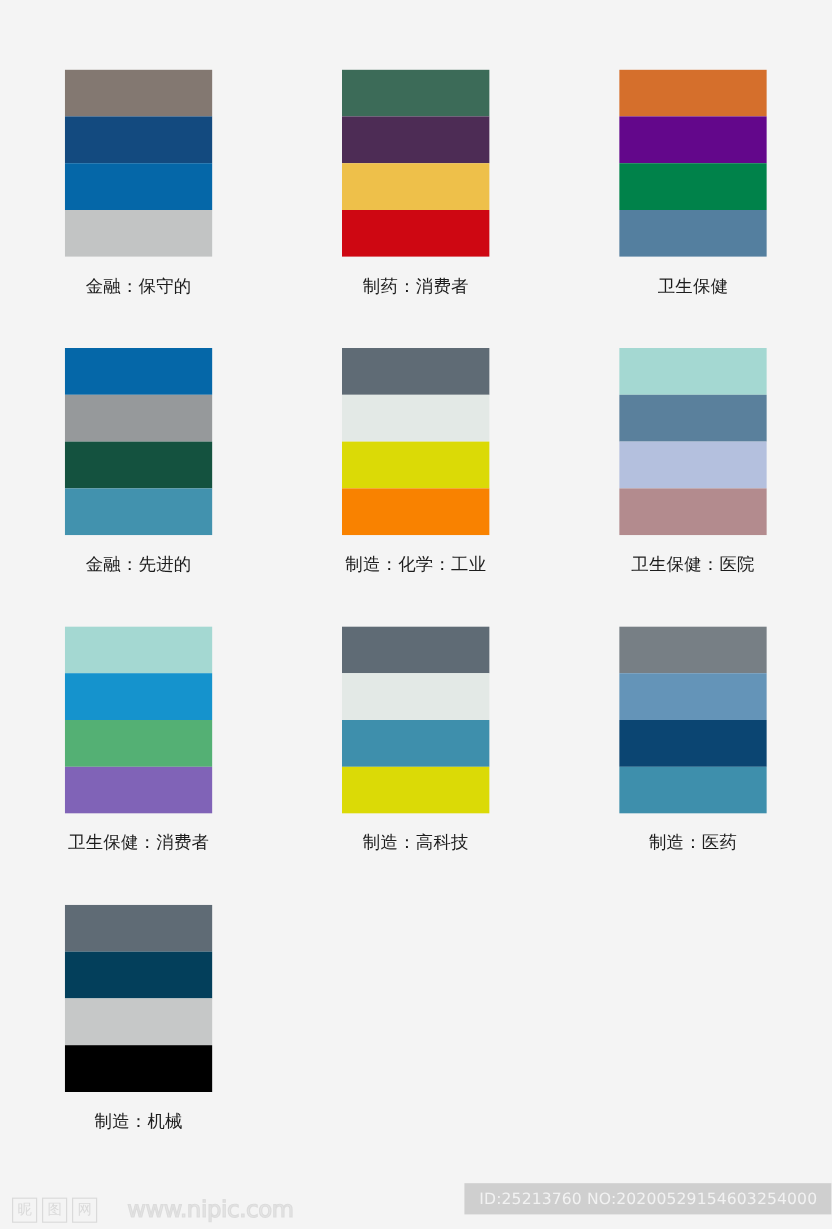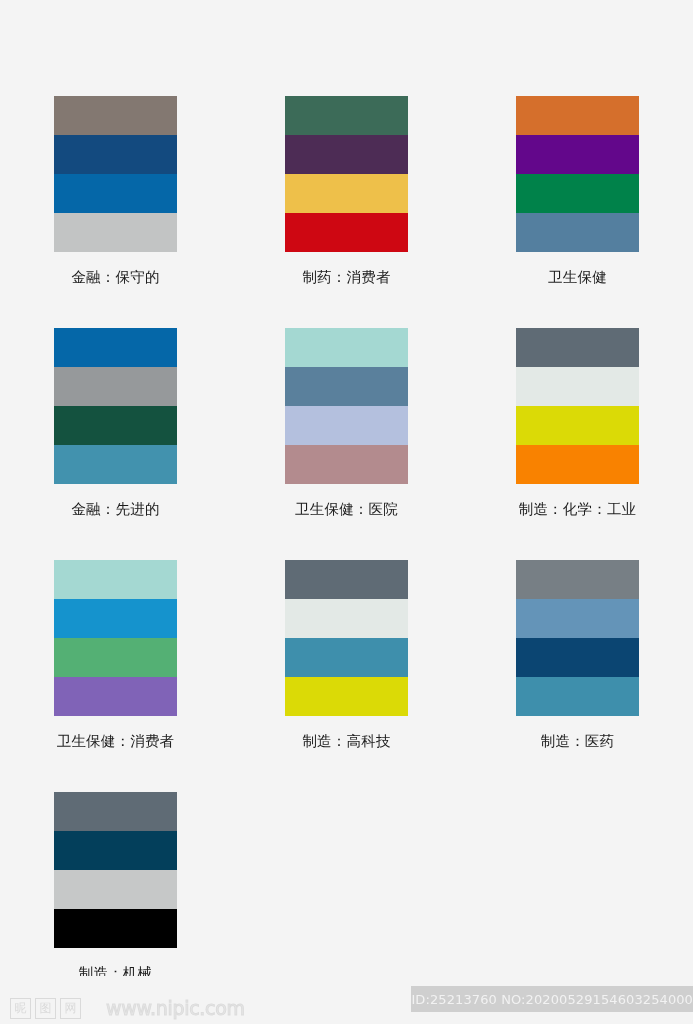--- a/index.html
+++ b/index.html
@@ -25,21 +25,20 @@
     grid-template-columns: repeat(3, 1fr);
     grid-template-rows: repeat(4, 232px);
     justify-items: center;
   }
 
   .palette-card {
     width: 98px;
     display: flex;
     flex-direction: column;
     align-items: center;
-    margin-top: 38px;
   }
 
   .swatch-stack {
     width: 123px;
     height: 156px;
     display: flex;
     flex-direction: column;
     overflow: hidden;
   }
 
@@ -101,21 +100,21 @@
     letter-spacing: -0.3px;
   }
 
   #id-badge {
     position: absolute;
     right: 0px;
     top: 986px;
     height: 26px;
     display: flex;
     align-items: center;
-    padding: 0 0;
+    padding: 0 12px;
     background: #cfcfcf;
     color: #f2f2f2;
     font-size: 13px;
     letter-spacing: 0.1px;
     font-family: "DejaVu Sans", "Liberation Sans", sans-serif;
   }
 </style>
 </head>
 <body>
 
@@ -151,35 +150,35 @@
       <div class="swatch-stack">
         <div class="swatch" style="background: rgb(5, 103, 168);"></div>
         <div class="swatch" style="background: rgb(150, 153, 155);"></div>
         <div class="swatch" style="background: rgb(20, 82, 63);"></div>
         <div class="swatch" style="background: rgb(66, 146, 174);"></div>
       </div>
       <div class="palette-label">金融：先进的</div>
     </div>
     <div class="palette-card">
       <div class="swatch-stack">
+        <div class="swatch" style="background: rgb(95, 107, 117);"></div>
+        <div class="swatch" style="background: rgb(227, 233, 230);"></div>
+        <div class="swatch" style="background: rgb(219, 218, 6);"></div>
+        <div class="swatch" style="background: rgb(249, 130, 0);"></div>
+      </div>
+      <div class="palette-label">制造：化学：工业</div>
+    </div>
+    <div class="palette-card">
+      <div class="swatch-stack">
         <div class="swatch" style="background: rgb(164, 216, 210);"></div>
         <div class="swatch" style="background: rgb(90, 128, 156);"></div>
         <div class="swatch" style="background: rgb(180, 192, 222);"></div>
         <div class="swatch" style="background: rgb(179, 139, 142);"></div>
       </div>
       <div class="palette-label">卫生保健：医院</div>
-    </div>
-    <div class="palette-card">
-      <div class="swatch-stack">
-        <div class="swatch" style="background: rgb(95, 107, 117);"></div>
-        <div class="swatch" style="background: rgb(227, 233, 230);"></div>
-        <div class="swatch" style="background: rgb(219, 218, 6);"></div>
-        <div class="swatch" style="background: rgb(249, 130, 0);"></div>
-      </div>
-      <div class="palette-label">制造：化学：工业</div>
     </div>
     <div class="palette-card">
       <div class="swatch-stack">
         <div class="swatch" style="background: rgb(164, 216, 210);"></div>
         <div class="swatch" style="background: rgb(21, 147, 205);"></div>
         <div class="swatch" style="background: rgb(84, 176, 116);"></div>
         <div class="swatch" style="background: rgb(128, 99, 183);"></div>
       </div>
       <div class="palette-label">卫生保健：消费者</div>
     </div>

